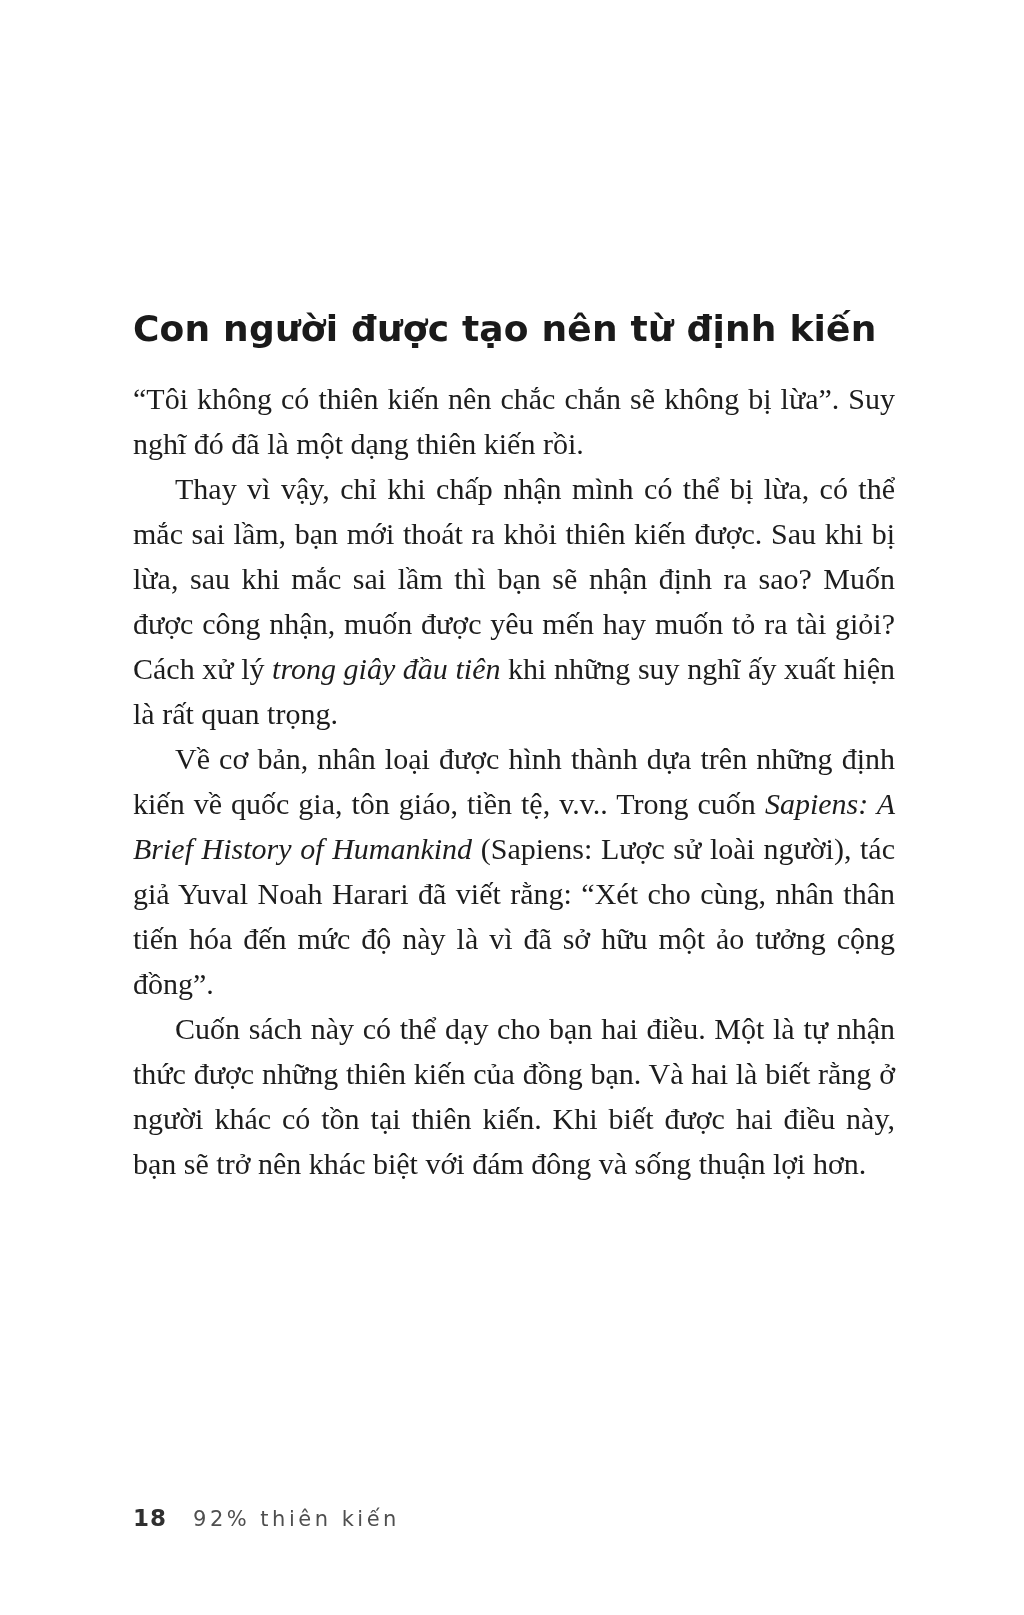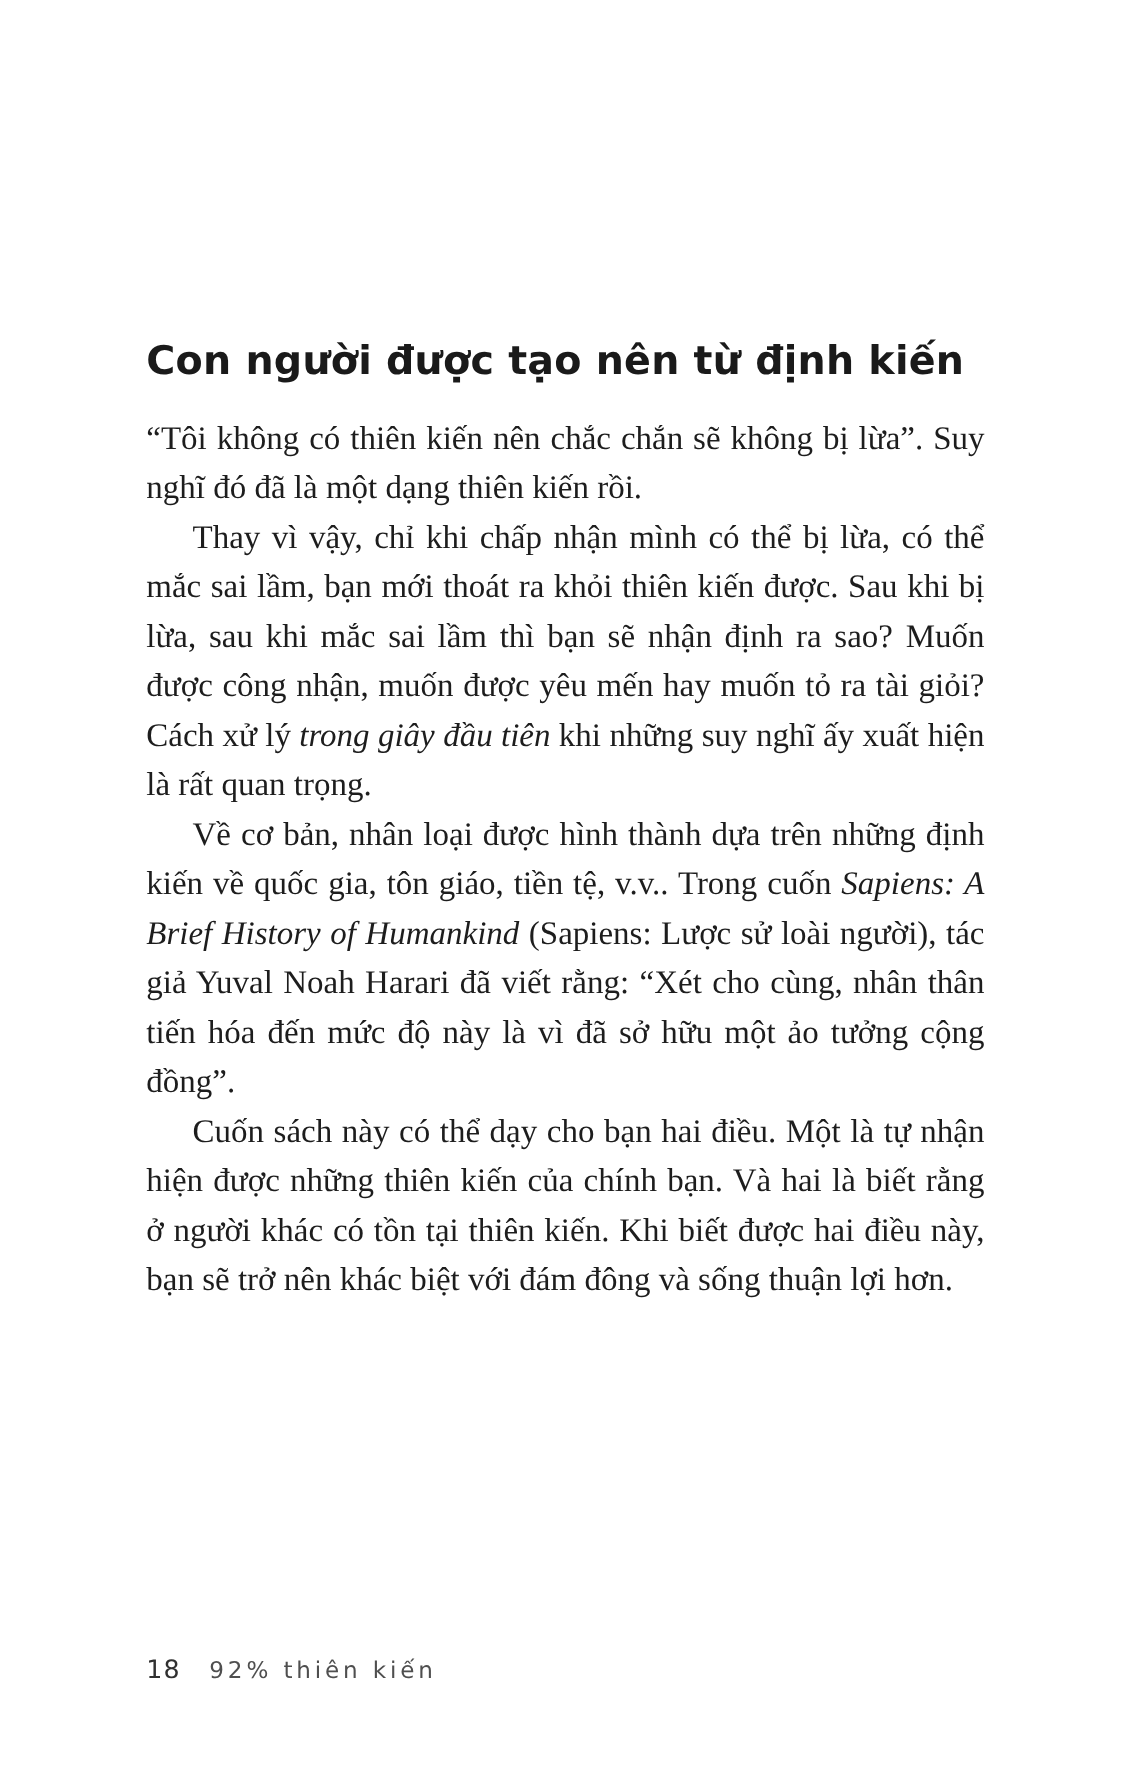--- a/index.html
+++ b/index.html
@@ -53,21 +53,21 @@
     position:absolute;
     left:133px;
     top:1505px;
     display:flex;
     align-items:baseline;
     gap:26px;
     font-family:"DejaVu Sans","Liberation Sans",sans-serif;
   }
   .footer .page-number{
     font-size:23px;
-    font-weight:normal;
+    font-weight:bold;
     color:var(--footer-page);
     letter-spacing:1px;
   }
   .footer .book-title{
     font-size:21px;
     font-weight:normal;
     color:var(--footer-title);
     letter-spacing:3.5px;
   }
 </style>
@@ -80,21 +80,21 @@
 
     <h1 class="page-heading">Con người được tạo nên từ định kiến</h1>
 
     <p class="body-para"><span>“Tôi không có thiên kiến nên chắc chắn sẽ không bị lừa”. Suy nghĩ đó đã là một dạng thiên kiến rồi.</span></p>
 
     <p class="body-para indent"><span>Thay vì vậy, chỉ khi chấp nhận mình có thể bị lừa, có thể mắc sai lầm, bạn mới thoát ra khỏi thiên kiến được. Sau khi bị lừa, sau khi mắc sai lầm thì bạn sẽ nhận định ra sao? Muốn được công nhận, muốn được yêu mến hay muốn tỏ ra tài giỏi? Cách xử lý </span><span class="italic">trong giây đầu tiên</span><span> khi những suy nghĩ ấy xuất hiện là rất quan trọng.</span></p>
 
     <p class="body-para indent"><span>Về cơ bản, nhân loại được hình thành dựa trên những định kiến về quốc gia, tôn giáo, tiền tệ, v.v.. Trong cuốn </span><span class="italic">Sapiens: A Brief History of Humankind</span><span> (Sapiens: Lược sử loài người), tác giả Yuval Noah Harari đã viết rằng: “Xét cho cùng, nhân thân tiến hóa đến mức độ này là vì đã sở hữu một ảo tưởng cộng đồng”.</span></p>
 
 
-    <p class="body-para indent"><span>Cuốn sách này có thể dạy cho bạn hai điều. Một là tự nhận hiện được những thiên kiến của chính bạn. Và hai là biết rằng ở người khác có tồn tại thiên kiến. Khi biết được hai điều này, bạn sẽ trở nên khác biệt với đám đông và sống thuận lợi hơn.</span></p>
+    <p class="body-para indent"><span>Cuốn sách này có thể dạy cho bạn hai điều. Một là tự nhận thức được những thiên kiến của đồng bạn. Và hai là biết rằng ở người khác có tồn tại thiên kiến. Khi biết được hai điều này, bạn sẽ trở nên khác biệt với đám đông và sống thuận lợi hơn.</span></p>
 
   </div>
 
   <div class="footer">
     <span class="page-number">18</span>
     <span class="book-title">92% thiên kiến</span>
   </div>
 
 </div>
 

